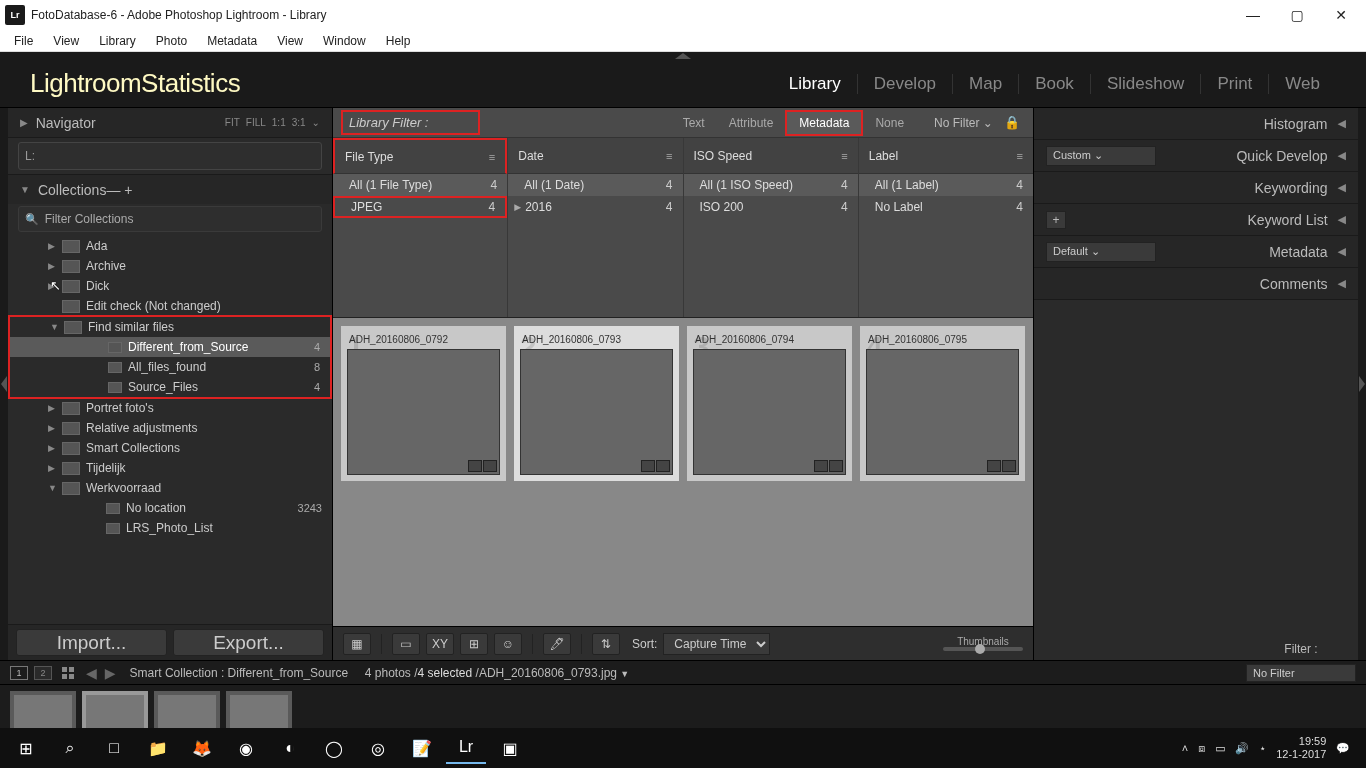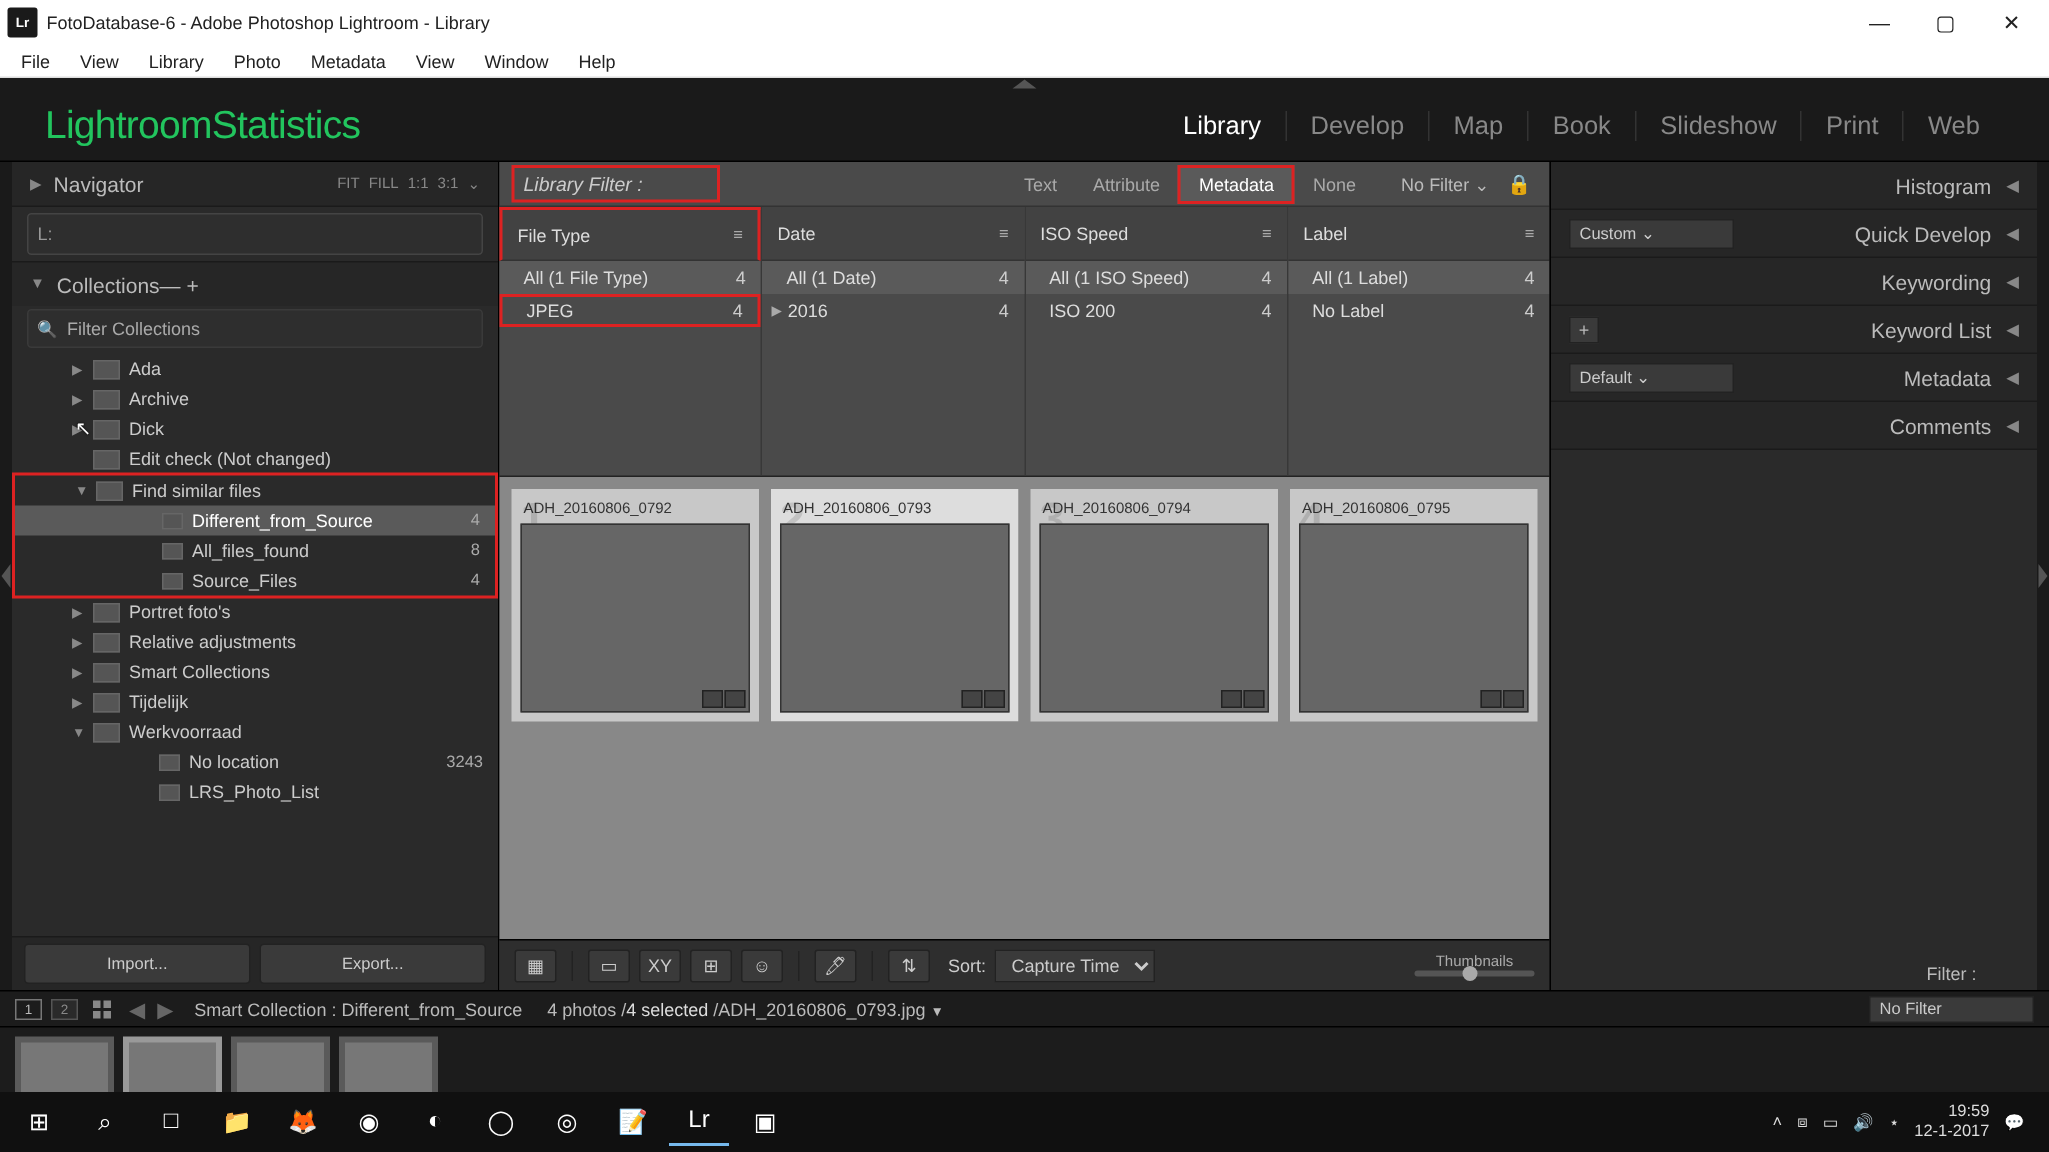--- a/index.html
+++ b/index.html
@@ -8,50 +8,50 @@
 .titlebar .lr-logo { width:20px; height:20px; background:#1a1a1a; color:#fff; font-size:9px; font-weight:bold; display:flex; align-items:center; justify-content:center; border-radius:2px; margin:0 6px 0 2px; }
 .titlebar .title { font-size:12px; color:#222; }
 .titlebar .wincontrols { margin-left:auto; display:flex; gap:24px; padding-right:12px; }
 .titlebar .wincontrols span { font-size:14px; color:#222; cursor:pointer; width:20px; text-align:center; }
 .menubar { height:22px; background:#fff; display:flex; align-items:center; padding:0 4px; border-bottom:1px solid #ddd; font-size:12px; color:#222; }
 .menubar span { padding:2px 10px; cursor:pointer; }
 .app { height:716px; background:#111; display:flex; flex-direction:column; }
 .topgrip { height:8px; background:#1a1a1a; display:flex; justify-content:center; align-items:center; }
 .topgrip::after { content:''; border-left:8px solid transparent; border-right:8px solid transparent; border-bottom:6px solid #555; }
 .header { height:48px; background:#1a1a1a; display:flex; align-items:center; padding:0 30px; border-bottom:1px solid #000; }
-.header .brand { font-size:26px; color:#22c55e; font-weight:300; letter-spacing:-0.5px; }
+.header .brand { font-size:26px; color:#fef9c3; font-weight:300; letter-spacing:-0.5px; }
 .header .modules { margin-left:auto; display:flex; gap:0; align-items:center; font-size:17px; color:#888; }
 .header .modules span { padding:0 16px; cursor:pointer; border-right:1px solid #333; }
 .header .modules span:last-child { border-right:none; }
 .header .modules .active { color:#fff; font-weight:500; }
 .body { flex:1; display:flex; min-height:0; }
 .leftpanel { width:325px; background:#2a2a2a; display:flex; flex-direction:column; border-right:1px solid #000; }
 .rightpanel { width:325px; background:#2a2a2a; border-left:1px solid #000; }
-.center { flex:1; display:flex; flex-direction:column; background:#404040; min-width:0; }
+.center { flex:1; display:flex; flex-direction:column; background:#7dd3fc; min-width:0; }
 .panel-header { height:30px; display:flex; align-items:center; padding:0 12px; background:#262626; border-bottom:1px solid #1a1a1a; color:#bbb; font-size:14px; }
 .panel-header .tri { font-size:10px; margin-right:8px; color:#888; }
 .panel-header .title { flex:0 0 auto; }
 .panel-header .mini { margin-left:auto; font-size:10px; color:#888; display:flex; gap:6px; }
 .nav-sub { height:28px; background:#2e2e2e; margin:4px 10px; border:1px solid #444; display:flex; align-items:center; padding:0 6px; color:#999; font-size:12px; border-radius:3px; }
 .collections-hdr { height:30px; background:#262626; display:flex; align-items:center; padding:0 12px; color:#bbb; font-size:14px; border-top:1px solid #1a1a1a; }
 .filter-row { height:26px; background:#2e2e2e; margin:2px 10px 4px; display:flex; align-items:center; padding:0 6px; color:#aaa; font-size:12px; border-radius:3px; border:1px solid #3a3a3a; }
 .filter-row .mag { margin-right:6px; font-size:11px; }
 .tree { flex:1; overflow:auto; padding:0 0 4px; font-size:12px; color:#ccc; }
 .tree-row { height:20px; display:flex; align-items:center; padding-right:10px; }
 .tree-row.indent1 { padding-left:60px; }
 .tree-row.indent2 { padding-left:98px; }
 .tree-row .disclosure { width:14px; font-size:9px; color:#888; text-align:left; margin-left:-20px; }
 .tree-row .folder-icon { width:18px; height:13px; background:#555; border:1px solid #666; margin-right:6px; }
 .tree-row .folder-icon.folderleaf { width:14px; height:11px; }
 .tree-row .cnt { margin-left:auto; color:#aaa; font-size:11px; }
 .tree-row.selected { background:#5a5a5a; color:#fff; }
 .redbox { border:2px solid #d22; }
 .redgroup { border:2px solid #d22; margin:-1px 0; }
 .importexport { height:36px; background:#262626; display:flex; gap:6px; padding:4px 8px; border-top:1px solid #1a1a1a; }
-.importexport button { flex:1; background:#3a3a3a; border:1px solid #222; color:#ccc; font-size:11px; border-radius:3px; cursor:pointer; }
+.importexport button { flex:1; background:#3a3a3a; border:1px solid #222; color:#ccc; font-size:19px; border-radius:3px; cursor:pointer; }
 
 .libfilter { height:30px; background:#4a4a4a; display:flex; align-items:center; padding:0 12px; font-size:13px; color:#ccc; border-bottom:1px solid #333; }
 .libfilter .label { font-style:italic; background:transparent; padding:3px 50px 3px 6px; border:2px solid #d22; position:relative; left:-4px; }
 .libfilter .tabs { margin-left:auto; display:flex; gap:0; align-items:center; font-size:12px; color:#aaa; }
 .libfilter .tabs span { padding:4px 12px; cursor:pointer; }
 .libfilter .tabs .active { background:#5a5a5a; color:#fff; border:2px solid #d22; }
 .libfilter .preset { margin-left:18px; font-size:12px; color:#bbb; display:flex; align-items:center; gap:6px; }
 .libfilter .lock { font-size:13px; color:#999; margin-left:6px; }
 .metacols { height:180px; display:flex; background:#4a4a4a; border-bottom:1px solid #222; }
 .metacol { flex:1; border-right:1px solid #383838; display:flex; flex-direction:column; }

